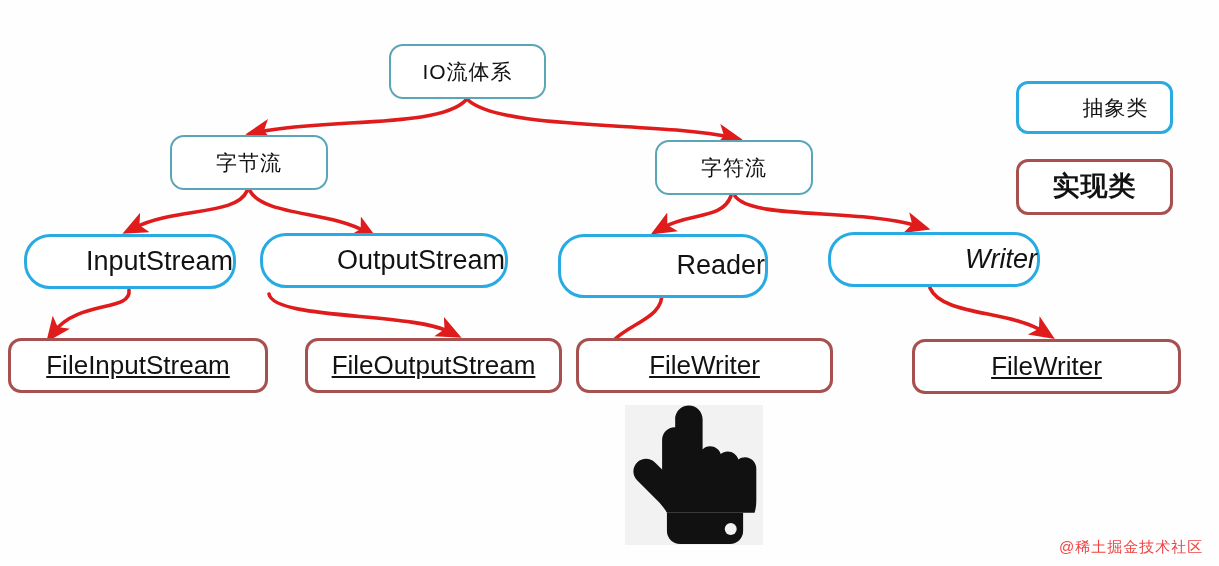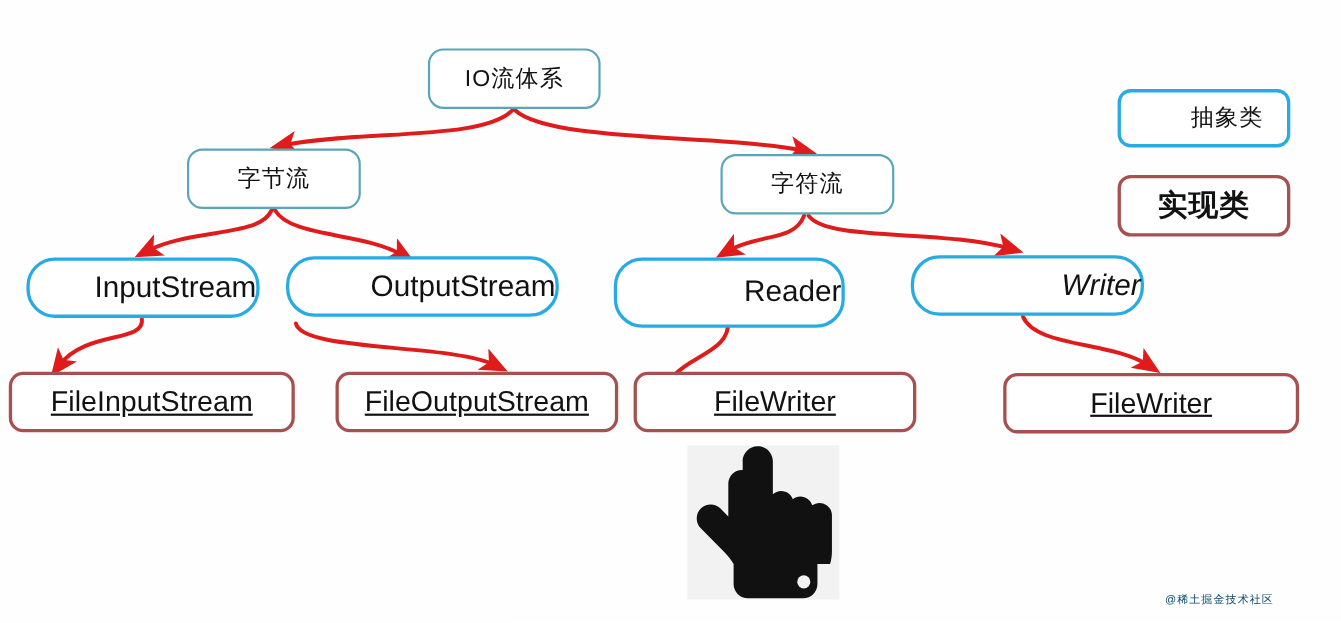--- a/index.html
+++ b/index.html
@@ -83,22 +83,22 @@
   }
   
   #cursor {
     position: absolute;
     background: #f2f2f2;
   }
   #cursor svg { display: block; }
   
   #watermark {
     position: absolute;
-    color: #0c4a6e;
-    font-size: 10px;
+    color: #ef4444;
+    font-size: 15px;
     letter-spacing: 1px;
     white-space: nowrap;
     user-select: none;
   }
 </style>
 </head>
 <body>
 
 <div id="canvas">
 

